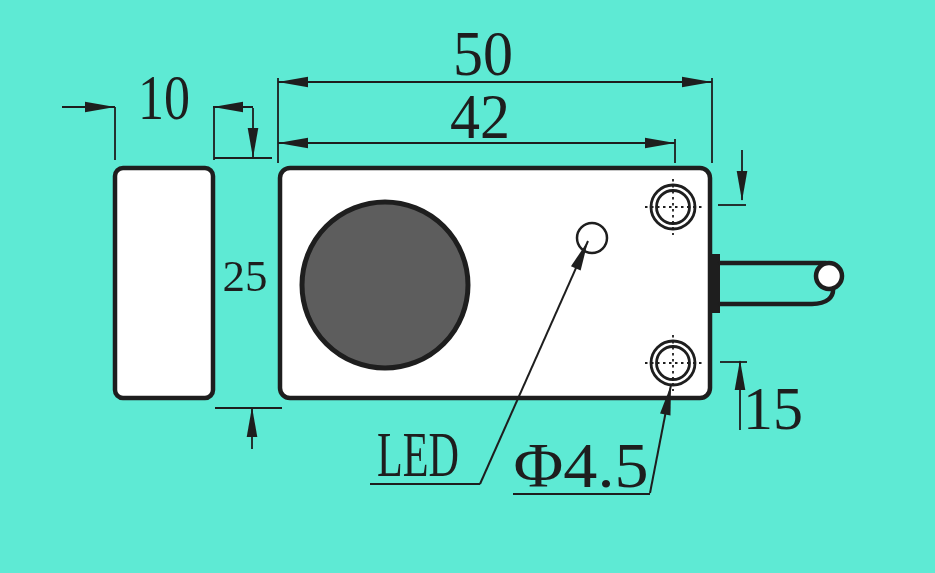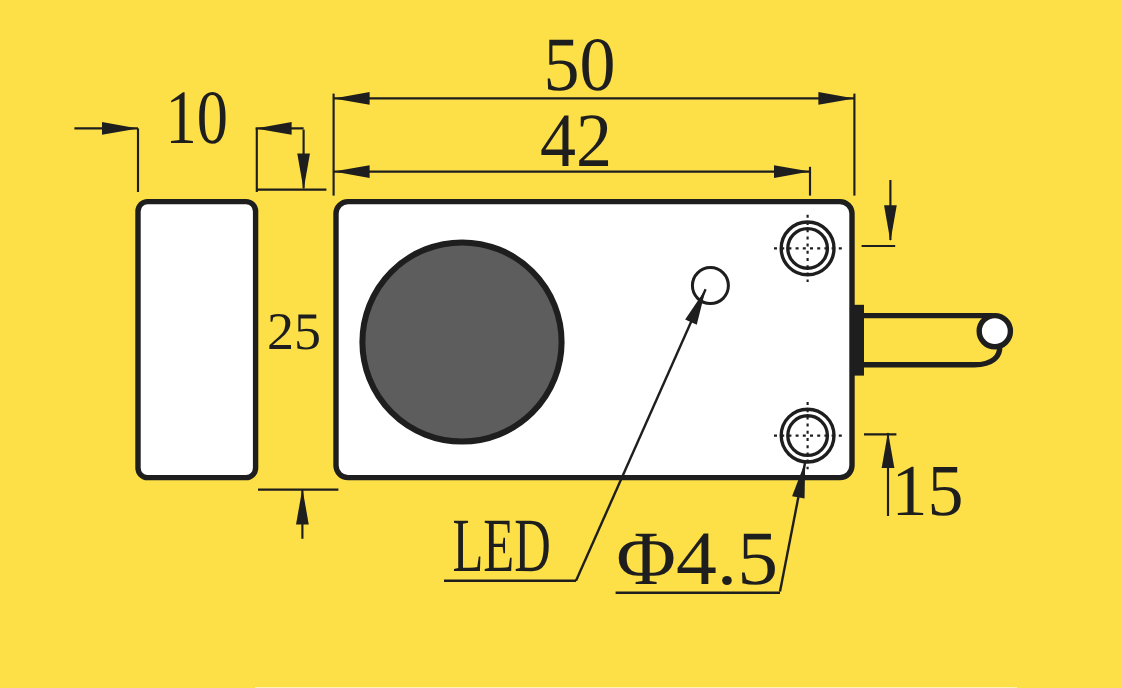--- a/index.html
+++ b/index.html
@@ -1,16 +1,16 @@
 <!DOCTYPE html>
 <html><head>
 <meta charset="utf-8">
 <style>
   html,body { margin:0; padding:0; background:#ffffff; }
-  .canvas { position:relative; width:935px; height:573px; background:#fde047; overflow:hidden; }
+  .canvas { position:relative; width:935px; height:573px; background:#5eead4; overflow:hidden; }
   svg { display:block; }
   .outline { fill:#ffffff; stroke:#1e1e1e; stroke-width:4.5; }
   .thick   { fill:none; stroke:#1e1e1e; stroke-width:4.5; stroke-linecap:round; }
   .solid   { fill:#1e1e1e; stroke:none; }
   .hole    { fill:none; stroke:#1e1e1e; stroke-width:2.8; }
   .cross   { fill:none; stroke:#1e1e1e; stroke-width:1.8; stroke-dasharray:2.5 3.5; }
   .dim     { fill:none; stroke:#1e1e1e; stroke-width:1.8; }
   .ldr     { fill:none; stroke:#1e1e1e; stroke-width:2; }
   .arw     { fill:#1e1e1e; stroke:none; }
   .lbl     { font-family:"Liberation Serif", serif; fill:#1e1e1e; }

